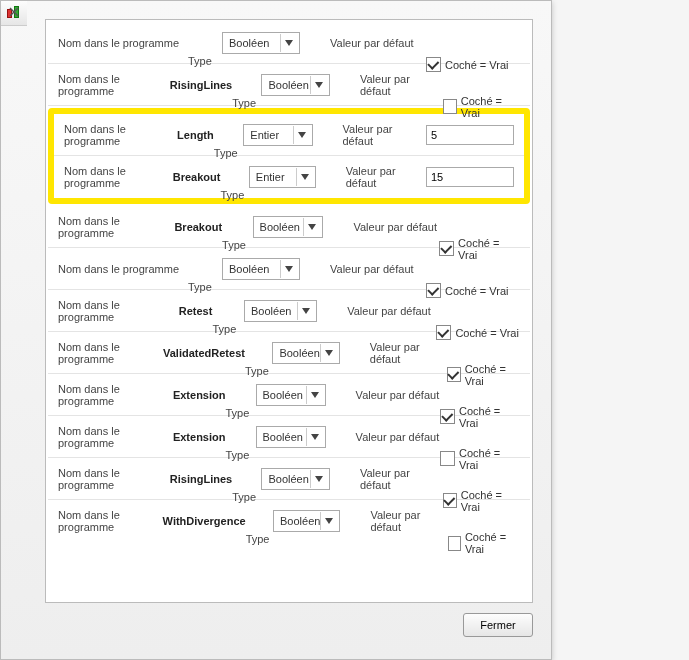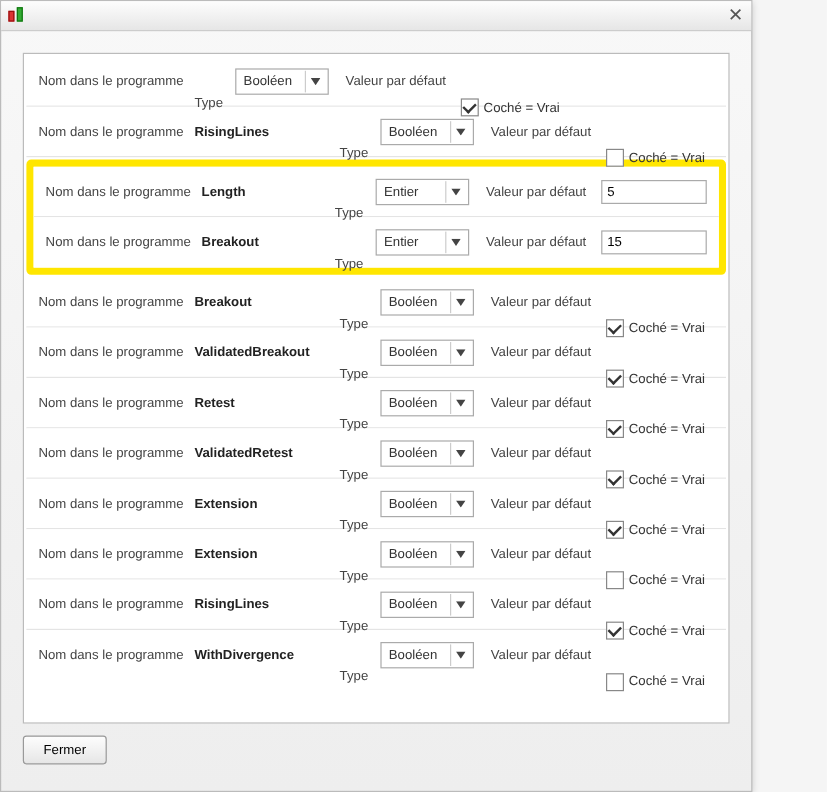--- a/index.html
+++ b/index.html
@@ -4,27 +4,27 @@
 <style>
   html, body {
     margin: 0;
     padding: 0;
     font-family: Arial, Helvetica, sans-serif;
     font-size: 11px;
     background: #f5f5f5;
     color: #333;
   }
   .window {
-    width: 627px;
+    width: 552px;
     height: 660px;
     background: linear-gradient(#f8f8f8, #eeeeee);
     border: 1px solid #bbb;
     box-sizing: border-box;
     display: flex;
-    flex-direction: column;
+    flex-direction: row;
     box-shadow: 0 2px 6px rgba(0,0,0,0.2);
   }
   .titlebar {
     height: 24px;
     background: linear-gradient(#fdfdfd, #e6e6e6);
     border-bottom: 1px solid #ccc;
     display: flex;
     align-items: center;
     padding: 0 6px;
     position: relative;
@@ -104,21 +104,21 @@
   .type-select {
     width: 78px;
     height: 22px;
     border: 1px solid #aaa;
     background: #fff;
     display: flex;
     align-items: center;
     justify-content: space-between;
     padding: 0 2px 0 6px;
     box-sizing: border-box;
-    margin-right: 14px;
+    margin-right: 30px;
     cursor: pointer;
   }
   .type-select .arrow-box {
     width: 16px;
     height: 18px;
     border-left: 1px solid #ccc;
     display:flex;
     align-items:center;
     justify-content:center;
   }
@@ -154,21 +154,21 @@
     width: 88px;
     height: 20px;
     border: 1px solid #aaa;
     background: #fff;
     padding: 0 4px;
     box-sizing: border-box;
     font-size: 11px;
   }
   .footer {
     display:flex;
-    justify-content:flex-start;
+    justify-content:flex-end;
     padding: 10px 0 4px;
   }
   .btn {
     min-width: 70px;
     height: 24px;
     border: 1px solid #999;
     background: linear-gradient(#fdfdfd,#e6e6e6);
     border-radius: 3px;
     cursor: pointer;
     font-size: 11px;
@@ -274,21 +274,20 @@
             </span>
           </div>
           <span class="col-default-label">Valeur par défaut</span>
           <div class="checkbox-wrap">
             <span class="chk checked"></span>
             <span>Coché = Vrai</span>
           </div>
         </div>
         <div class="row">
           <span class="col-name-label">Nom dans le programme</span>
-          <span class="col-name-value">ValidatedBreakout</span>
           <span class="col-type-label">Type</span>
           <div class="type-select">
             <span>Booléen</span>
             <span class="arrow-box">
               <svg width="8" height="6" viewBox="0 0 8 6">
                 <polygon points="0,0 8,0 4,6" fill="#444"></polygon>
               </svg>
             </span>
           </div>
           <span class="col-default-label">Valeur par défaut</span>

